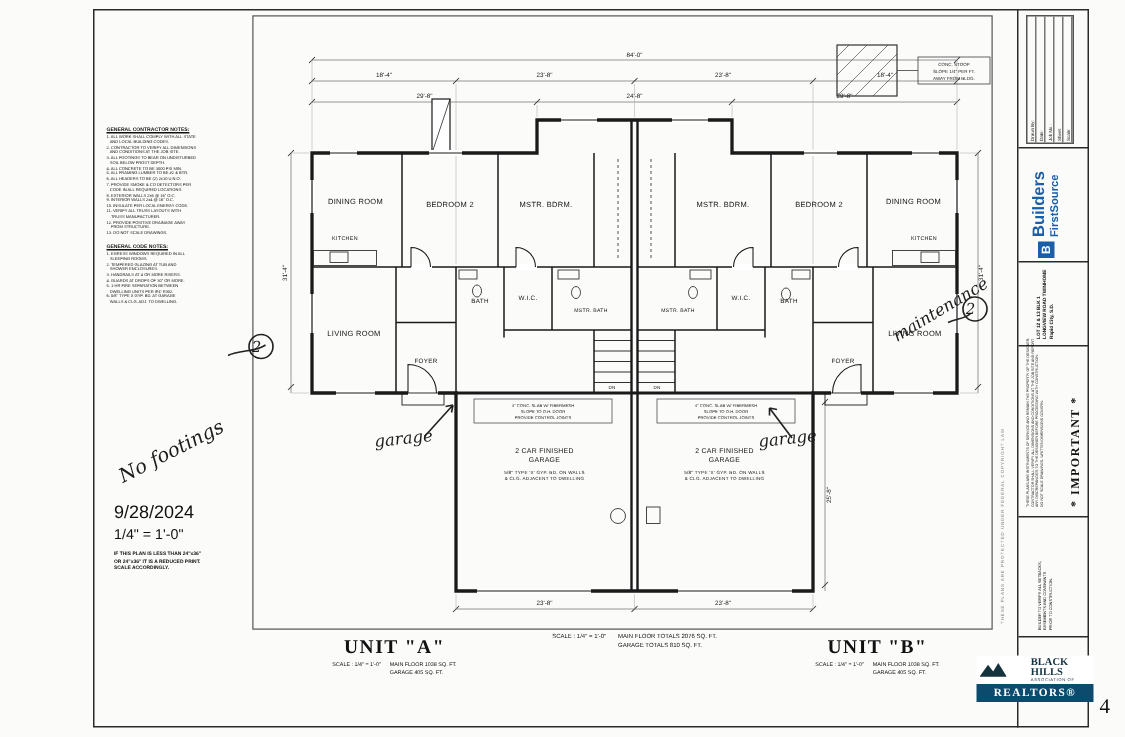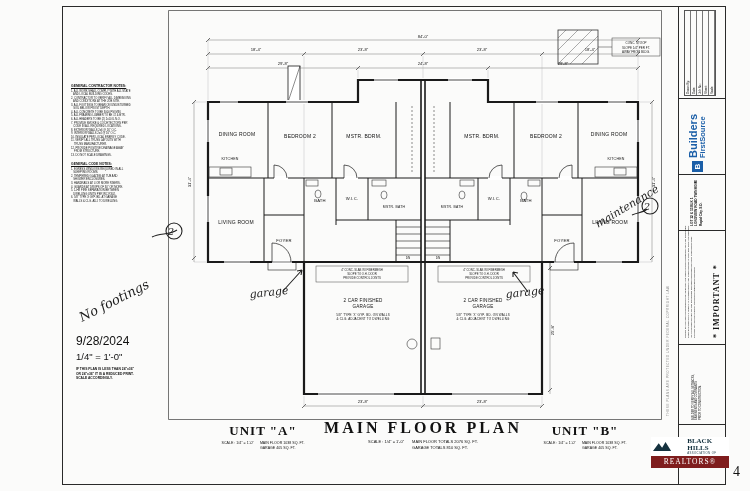--- a/index.html
+++ b/index.html
@@ -41,21 +41,21 @@
   .main-block{left:323px;top:419px;width:200px;text-align:center}
   .main-title{font-family:"Liberation Serif",serif;font-size:16px;font-weight:600;letter-spacing:3px;white-space:nowrap}
   .main-sub{display:flex;justify-content:center;gap:8px;margin-top:2px}
   .main-scale{font-size:4px}
   .main-lines{font-size:4px;text-align:left;line-height:1.45}
   .realtor{left:651px;top:437px;width:78px;background:#fff}
   .realtor-top{display:flex;gap:16px;padding:1px 2px}
   .realtor-names{line-height:1}
   .realtor-name{font-family:"Liberation Serif",serif;font-weight:bold;font-size:7px;color:#15323f}
   .realtor-mid{font-size:2.8px;letter-spacing:0.4px;color:#15323f}
-  .realtor-band{background:#7f1d1d;color:#fff;text-align:center;font-family:"Liberation Serif",serif;font-size:7.5px;font-weight:normal;letter-spacing:1px;padding:1.5px 0}
+  .realtor-band{background:#0c4a6e;color:#fff;text-align:center;font-family:"Liberation Serif",serif;font-size:7.5px;font-weight:bold;letter-spacing:1px;padding:1.5px 0}
   .pageno{left:733px;top:464px;font-family:"Liberation Serif",serif;font-size:14px}
 </style>
 </head>
 <body>
 
 <div class="abs sheet-border"></div>
 <div class="abs tb-divider"></div>
 <div class="abs tb-h" style="top:98px"></div>
 <div class="abs tb-h" style="top:174px"></div>
 <div class="abs tb-h" style="top:230px"></div>
@@ -284,21 +284,20 @@
   <div class="sub-row">
     <span class="sub-scale">SCALE : 1/4" = 1'-0"</span>
     <span class="sub-lines">
       <div>MAIN FLOOR 1038 SQ. FT.</div>
       <div>GARAGE 405 SQ. FT.</div>
     </span>
   </div>
 </div>
 
 <div class="abs main-block">
-  <div class="main-title">MAIN FLOOR PLAN</div>
   <div class="main-sub">
     <span class="main-scale">SCALE : 1/4" = 1'-0"</span>
     <span class="main-lines">
       <div>MAIN FLOOR TOTALS 2076 SQ. FT.</div>
       <div>GARAGE TOTALS 810 SQ. FT.</div>
     </span>
   </div>
 </div>
 
 <div class="abs unit" style="left:519px">

